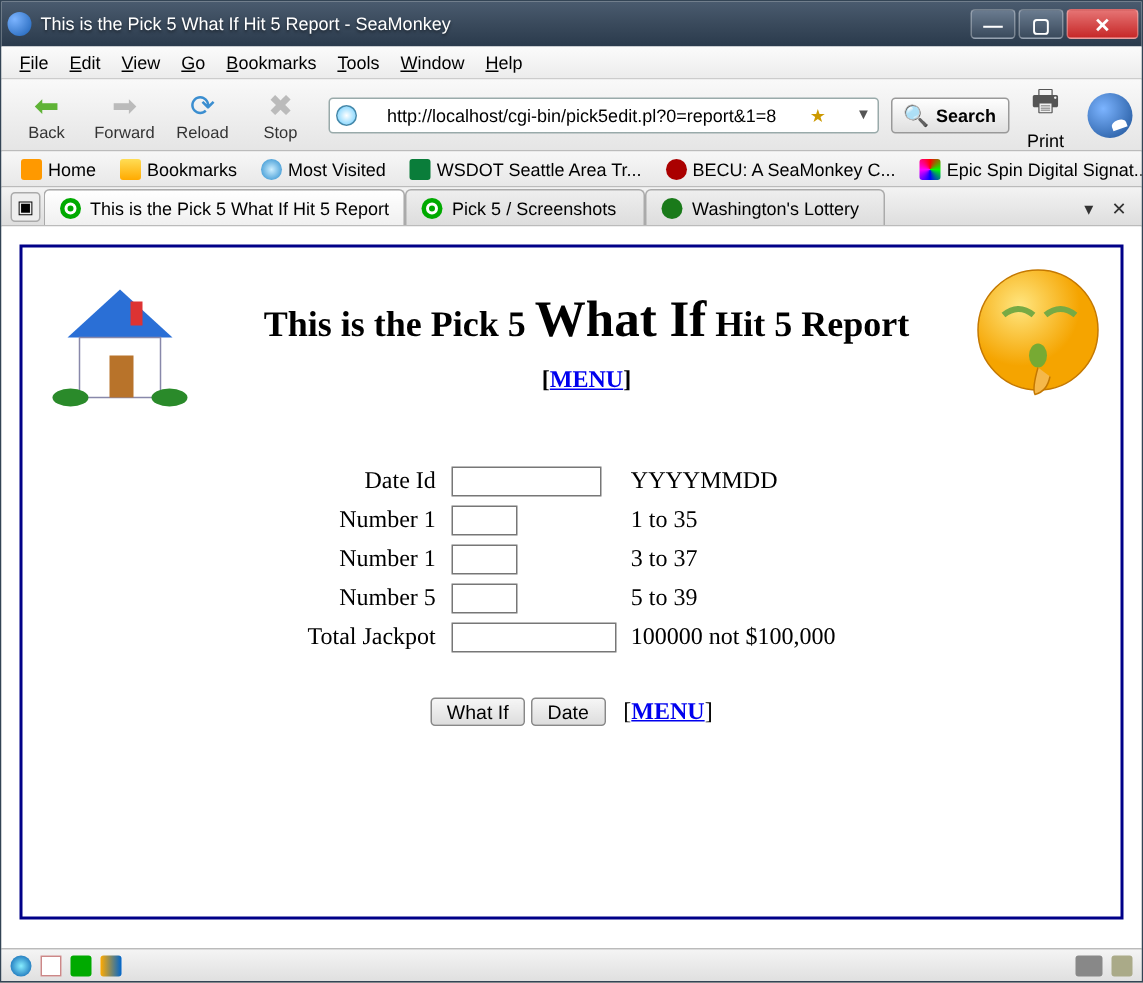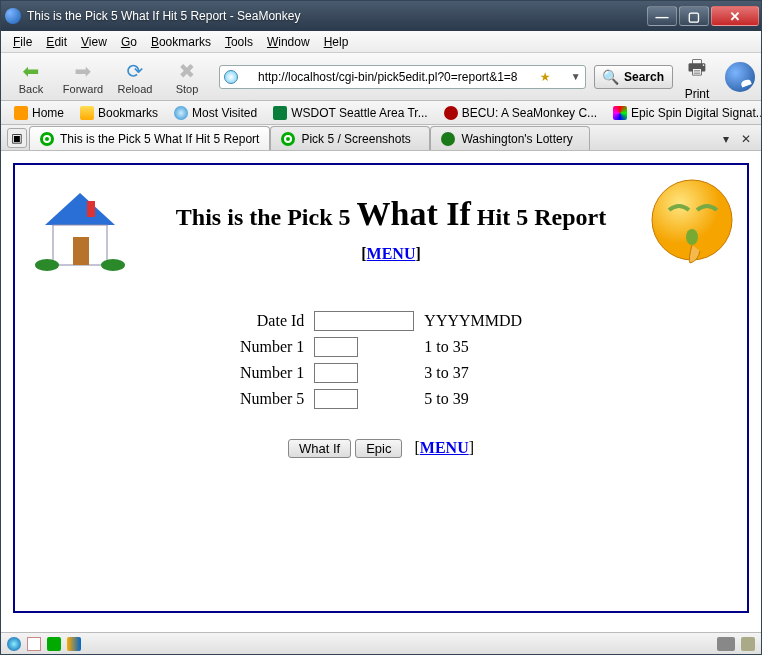--- a/index.html
+++ b/index.html
@@ -241,25 +241,30 @@
           <tr>
                 <td class="lab">Number 1</td>
                 <td><input type="text" class="numfield" style=""></td>
                 <td class="hint">3 to 37</td>
               </tr>
           <tr>
                 <td class="lab">Number 5</td>
                 <td><input type="text" class="numfield" style=""></td>
                 <td class="hint">5 to 39</td>
               </tr>
+          <tr>
+                <td class="lab">Total Jackpot</td>
+                <td><input type="text" class="jpfield" style=""></td>
+                <td class="hint">100000 not $100,000</td>
+              </tr>
         </tbody>
           </table>
         <div class="formbtns">
           <button>What If</button>
-          <button>Epic</button>
+          <button>Date</button>
           &nbsp;&nbsp;[<a href="#">MENU</a>]
         </div>
       </div>
     </div>
   </div>
 
   <div class="statusbar">
     <span class="sic online"></span>
     <span class="sic mail"></span>
     <span class="sic comp"></span>

